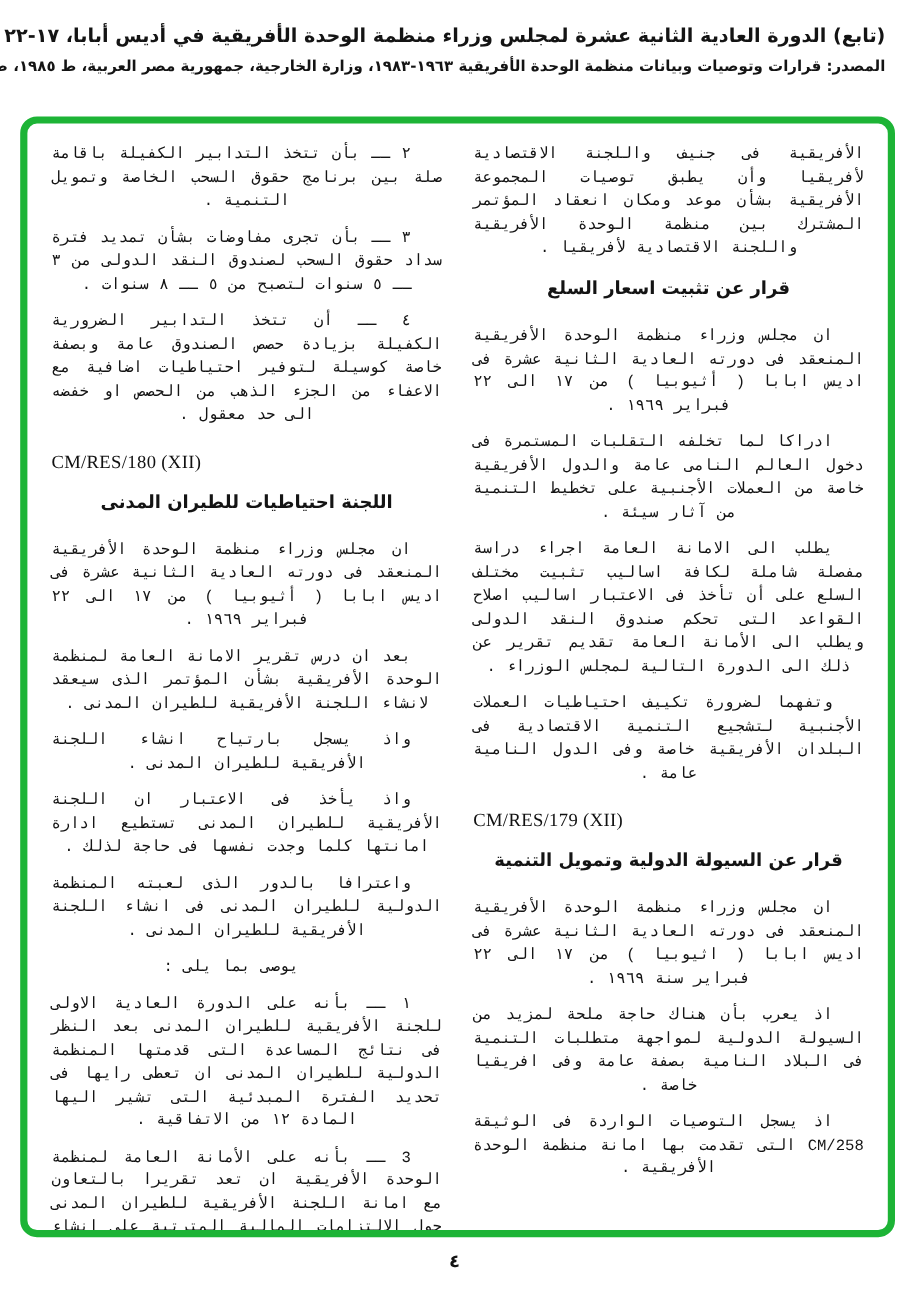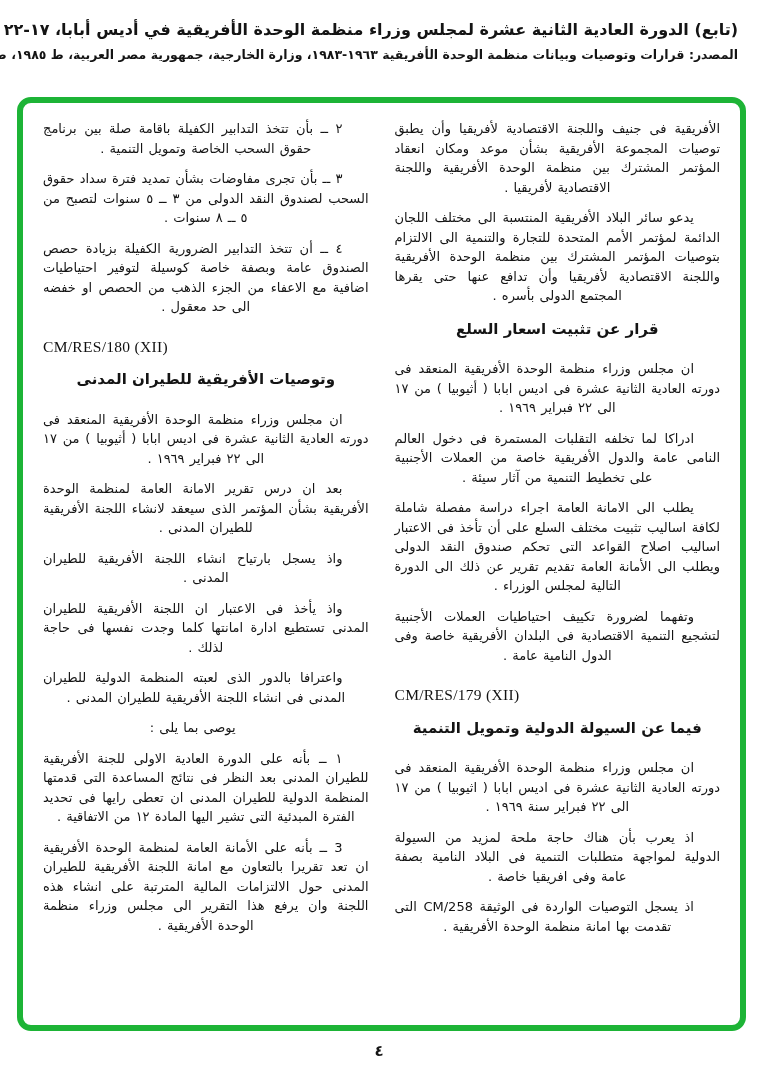--- a/index.html
+++ b/index.html
@@ -67,20 +67,21 @@
     font-size: 13px;
     line-height: 19.5px;
   }
   
   .para {
     margin: 0 0 11px 0;
     text-align: justify;
     text-align-last: center;
     text-indent: 26px;
     word-spacing: 1px;
+    font-family: Liberation Mono, monospace;
   }
   .para.flush { text-indent: 0; }
   .doc-label {
     direction: ltr;
     text-align: left;
     font-family: "Liberation Serif", serif;
     font-size: 15.5px;
     letter-spacing: 0.3px;
     margin: 20px 0 14px 0;
     color: #111;
@@ -110,40 +111,39 @@
   <div class="header">
     <div class="header-title">(تابع) الدورة العادية الثانية عشرة لمجلس وزراء منظمة الوحدة الأفريقية في أديس أبابا، ١٧-٢٢ فبراير ١٩٦٩</div>
     <div class="header-source">المصدر: قرارات وتوصيات وبيانات منظمة الوحدة الأفريقية ١٩٦٣-١٩٨٣، وزارة الخارجية، جمهورية مصر العربية، ط ١٩٨٥، ص ١٤٨-١٥٤</div>
   </div>
 
   <div class="frame">
     <div class="columns">
 
       <div class="col">
         <p class="para flush">الأفريقية فى جنيف واللجنة الاقتصادية لأفريقيا وأن يطبق توصيات المجموعة الأفريقية بشأن موعد ومكان انعقاد المؤتمر المشترك بين منظمة الوحدة الأفريقية واللجنة الاقتصادية لأفريقيا .</p>
-        <p class="para">يدعو سائر البلاد الأفريقية المنتسبة الى مختلف اللجان الدائمة لمؤتمر الأمم المتحدة للتجارة والتنمية الى الالتزام بتوصيات المؤتمر المشترك بين منظمة الوحدة الأفريقية واللجنة الاقتصادية لأفريقيا وأن تدافع عنها حتى يقرها المجتمع الدولى بأسره .</p>
         <div class="res-heading">قرار عن تثبيت اسعار السلع</div>
         <p class="para">ان مجلس وزراء منظمة الوحدة الأفريقية المنعقد فى دورته العادية الثانية عشرة فى اديس ابابا ( أثيوبيا ) من ١٧ الى ٢٢ فبراير ١٩٦٩ .</p>
         <p class="para">ادراكا لما تخلفه التقلبات المستمرة فى دخول العالم النامى عامة والدول الأفريقية خاصة من العملات الأجنبية على تخطيط التنمية من آثار سيئة .</p>
         <p class="para">يطلب الى الامانة العامة اجراء دراسة مفصلة شاملة لكافة اساليب تثبيت مختلف السلع على أن تأخذ فى الاعتبار اساليب اصلاح القواعد التى تحكم صندوق النقد الدولى ويطلب الى الأمانة العامة تقديم تقرير عن ذلك الى الدورة التالية لمجلس الوزراء .</p>
         <p class="para">وتفهما لضرورة تكييف احتياطيات العملات الأجنبية لتشجيع التنمية الاقتصادية فى البلدان الأفريقية خاصة وفى الدول النامية عامة .</p>
         <div class="doc-label">CM/RES/179 (XII)</div>
-        <div class="res-heading">فيما عن السيولة الدولية وتمويل التنمية</div>
+        <div class="res-heading">قرار عن السيولة الدولية وتمويل التنمية</div>
         <p class="para">ان مجلس وزراء منظمة الوحدة الأفريقية المنعقد فى دورته العادية الثانية عشرة فى اديس ابابا ( اثيوبيا ) من ١٧ الى ٢٢ فبراير سنة ١٩٦٩ .</p>
         <p class="para">اذ يعرب بأن هناك حاجة ملحة لمزيد من السيولة الدولية لمواجهة متطلبات التنمية فى البلاد النامية بصفة عامة وفى افريقيا خاصة .</p>
         <p class="para">اذ يسجل التوصيات الواردة فى الوثيقة CM/258 التى تقدمت بها امانة منظمة الوحدة الأفريقية .</p>
 
       </div>
 
       <div class="col">
         <p class="para">٢ ــ بأن تتخذ التدابير الكفيلة باقامة صلة بين برنامج حقوق السحب الخاصة وتمويل التنمية .</p>
         <p class="para">٣ ــ بأن تجرى مفاوضات بشأن تمديد فترة سداد حقوق السحب لصندوق النقد الدولى من ٣ ــ ٥ سنوات لتصبح من ٥ ــ ٨ سنوات .</p>
         <p class="para">٤ ــ أن تتخذ التدابير الضرورية الكفيلة بزيادة حصص الصندوق عامة وبصفة خاصة كوسيلة لتوفير احتياطيات اضافية مع الاعفاء من الجزء الذهب من الحصص او خفضه الى حد معقول .</p>
         <div class="doc-label">CM/RES/180 (XII)</div>
-        <div class="res-heading">وتوصيات الأفريقية للطيران المدنى</div>
+        <div class="res-heading">اللجنة احتياطيات للطيران المدنى</div>
         <p class="para">ان مجلس وزراء منظمة الوحدة الأفريقية المنعقد فى دورته العادية الثانية عشرة فى اديس ابابا ( أثيوبيا ) من ١٧ الى ٢٢ فبراير ١٩٦٩ .</p>
         <p class="para">بعد ان درس تقرير الامانة العامة لمنظمة الوحدة الأفريقية بشأن المؤتمر الذى سيعقد لانشاء اللجنة الأفريقية للطيران المدنى .</p>
         <p class="para">واذ يسجل بارتياح انشاء اللجنة الأفريقية للطيران المدنى .</p>
         <p class="para">واذ يأخذ فى الاعتبار ان اللجنة الأفريقية للطيران المدنى تستطيع ادارة امانتها كلما وجدت نفسها فى حاجة لذلك .</p>
         <p class="para">واعترافا بالدور الذى لعبته المنظمة الدولية للطيران المدنى فى انشاء اللجنة الأفريقية للطيران المدنى .</p>
         <p class="para">يوصى بما يلى :</p>
         <p class="para">١ ــ بأنه على الدورة العادية الاولى للجنة الأفريقية للطيران المدنى بعد النظر فى نتائج المساعدة التى قدمتها المنظمة الدولية للطيران المدنى ان تعطى رايها فى تحديد الفترة المبدئية التى تشير اليها المادة ١٢ من الاتفاقية .</p>
         <p class="para">3 ــ بأنه على الأمانة العامة لمنظمة الوحدة الأفريقية ان تعد تقريرا بالتعاون مع امانة اللجنة الأفريقية للطيران المدنى حول الالتزامات المالية المترتبة على انشاء هذه اللجنة وان يرفع هذا التقرير الى مجلس وزراء منظمة الوحدة الأفريقية .</p>
       </div>
 

